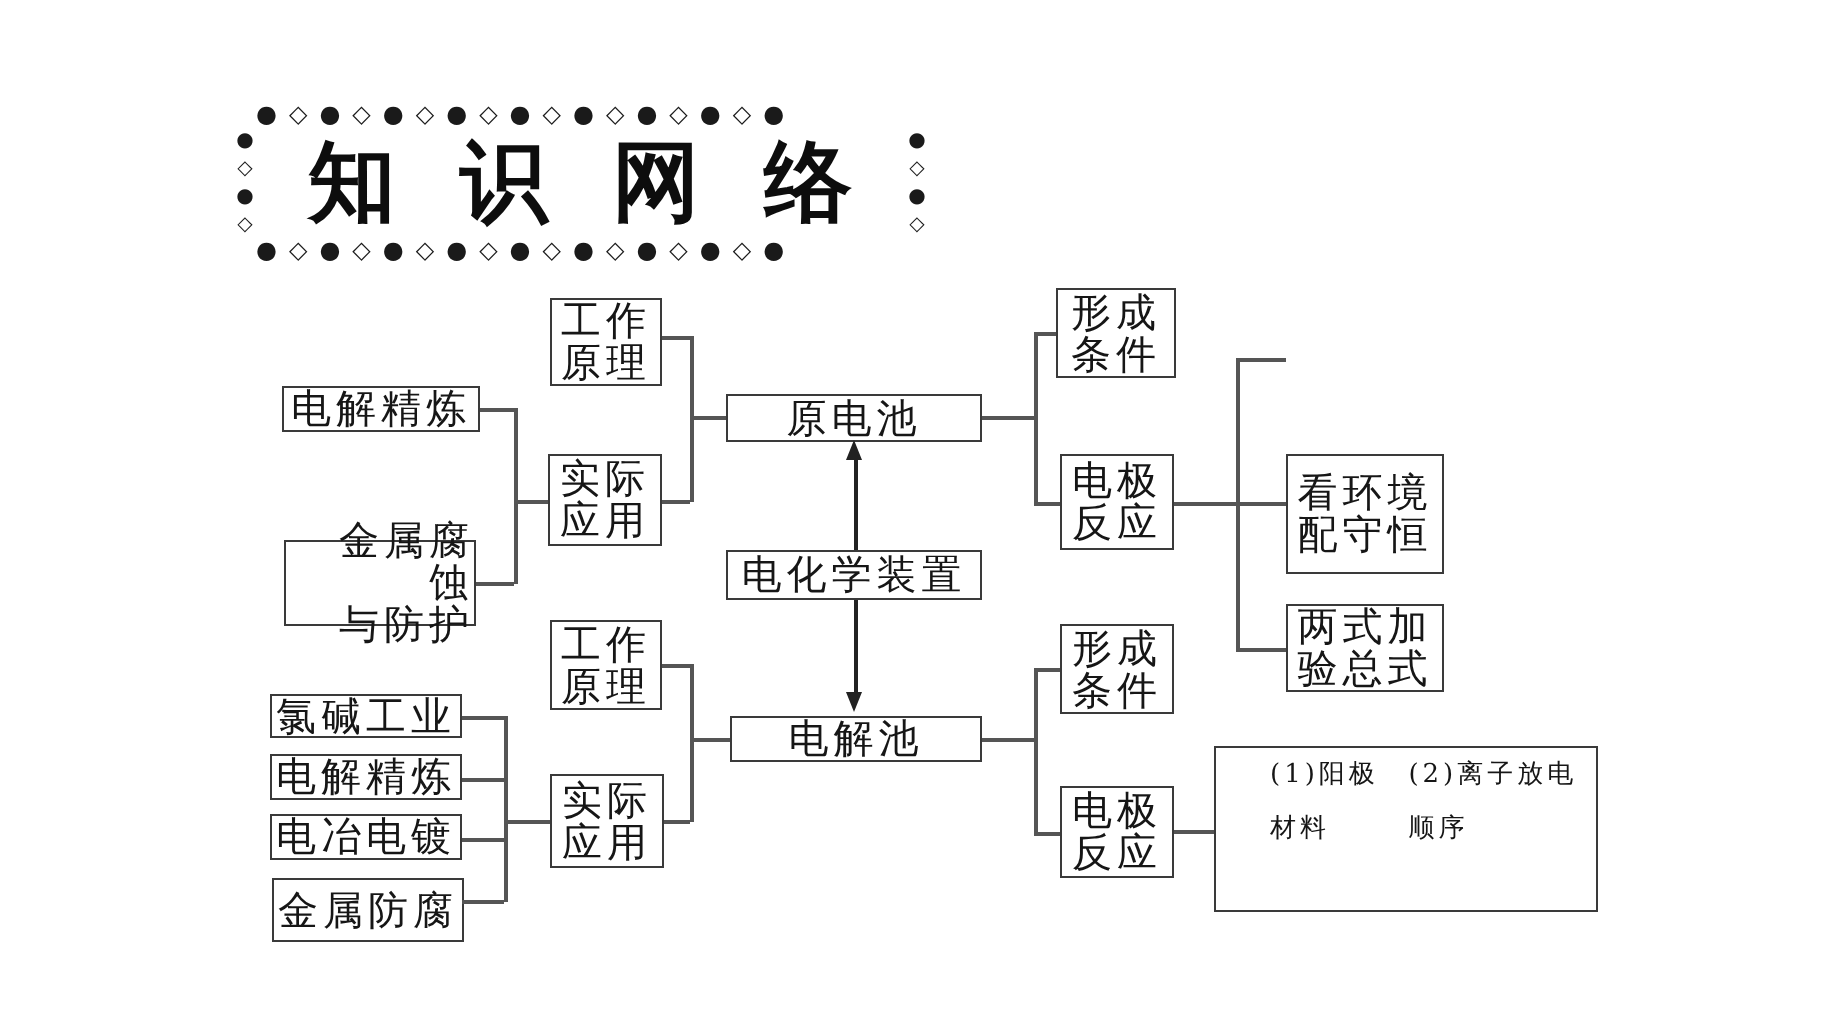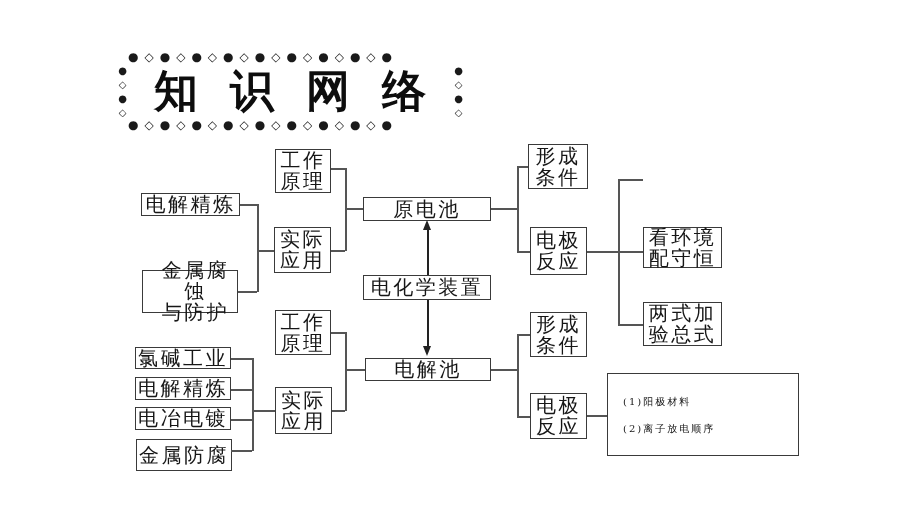--- a/index.html
+++ b/index.html
@@ -22,31 +22,31 @@
   .tb-side{writing-mode:vertical-rl;text-orientation:upright;font-size:10px;letter-spacing:3px;
            height:52px;top:10px;overflow:hidden;}
   .tb-left{left:-2px;}
   .tb-right{right:-2px;}
   
   .node{
     position:absolute;box-sizing:border-box;border:1.5px solid #3a3a3a;background:#ffffff;
     display:flex;align-items:center;justify-content:center;text-align:center;
     font-size:20px;letter-spacing:2.5px;line-height:21px;white-space:pre-line;
   }
-  .node.left{justify-content:flex-start;text-align:center;}
+  .node.left{justify-content:flex-start;text-align:right;}
   
   .hline,.vline{position:absolute;background:#555555;}
   .hline{height:1.5px;}
   .vline{width:1.5px;}
   .arrowhead{position:absolute;width:0;height:0;border-left:4.5px solid transparent;border-right:4.5px solid transparent;}
   .arrow-up{border-bottom:10px solid #222222;}
   .arrow-down{border-top:10px solid #222222;}
   
-  .steps{flex-direction:column;align-items:flex-start;justify-content:center;
-         padding-left:15px;font-size:10px;line-height:27px;letter-spacing:2px;text-align:left;}
+  .steps{flex-direction:row;align-items:flex-start;justify-content:center;
+         padding-left:27px;font-size:13px;line-height:27px;letter-spacing:2px;text-align:left;}
 </style>
 </head>
 <body>
 
 <div id="canvas">
 
   <div class="title-wrap">
     <div class="tb tb-top">●◇●◇●◇●◇●◇●◇●◇●◇●</div>
     <div class="tb tb-bottom">●◇●◇●◇●◇●◇●◇●◇●◇●</div>
     <div class="tb tb-side tb-left">●◇●◇●</div>
@@ -65,21 +65,21 @@
 
   <div class="node" style="left:363px;top:197px;width:128px;height:24px">原电池</div>
   <div class="node" style="left:363px;top:275px;width:128px;height:25px">电化学装置</div>
   <div class="node" style="left:365px;top:358px;width:126px;height:23px">电解池</div>
 
   <div class="node" style="left:528px;top:144px;width:60px;height:45px">形成
 条件</div>
   <div class="node" style="left:530px;top:227px;width:57px;height:48px">电极
 反应</div>
 
-  <div class="node" style="left:643px;top:227px;width:79px;height:41px">看环境
+  <div class="node" style="left:643px;top:227px;width:79px;height:60px">看环境
 配守恒</div>
   <div class="node" style="left:643px;top:302px;width:79px;height:44px">两式加
 验总式</div>
 
   <div class="node" style="left:135px;top:347px;width:96px;height:22px">氯碱工业</div>
   <div class="node" style="left:135px;top:377px;width:96px;height:23px">电解精炼</div>
   <div class="node" style="left:135px;top:407px;width:96px;height:23px">电冶电镀</div>
   <div class="node" style="left:136px;top:439px;width:96px;height:32px">金属防腐</div>
 
   <div class="node" style="left:275px;top:310px;width:56px;height:45px">工作

